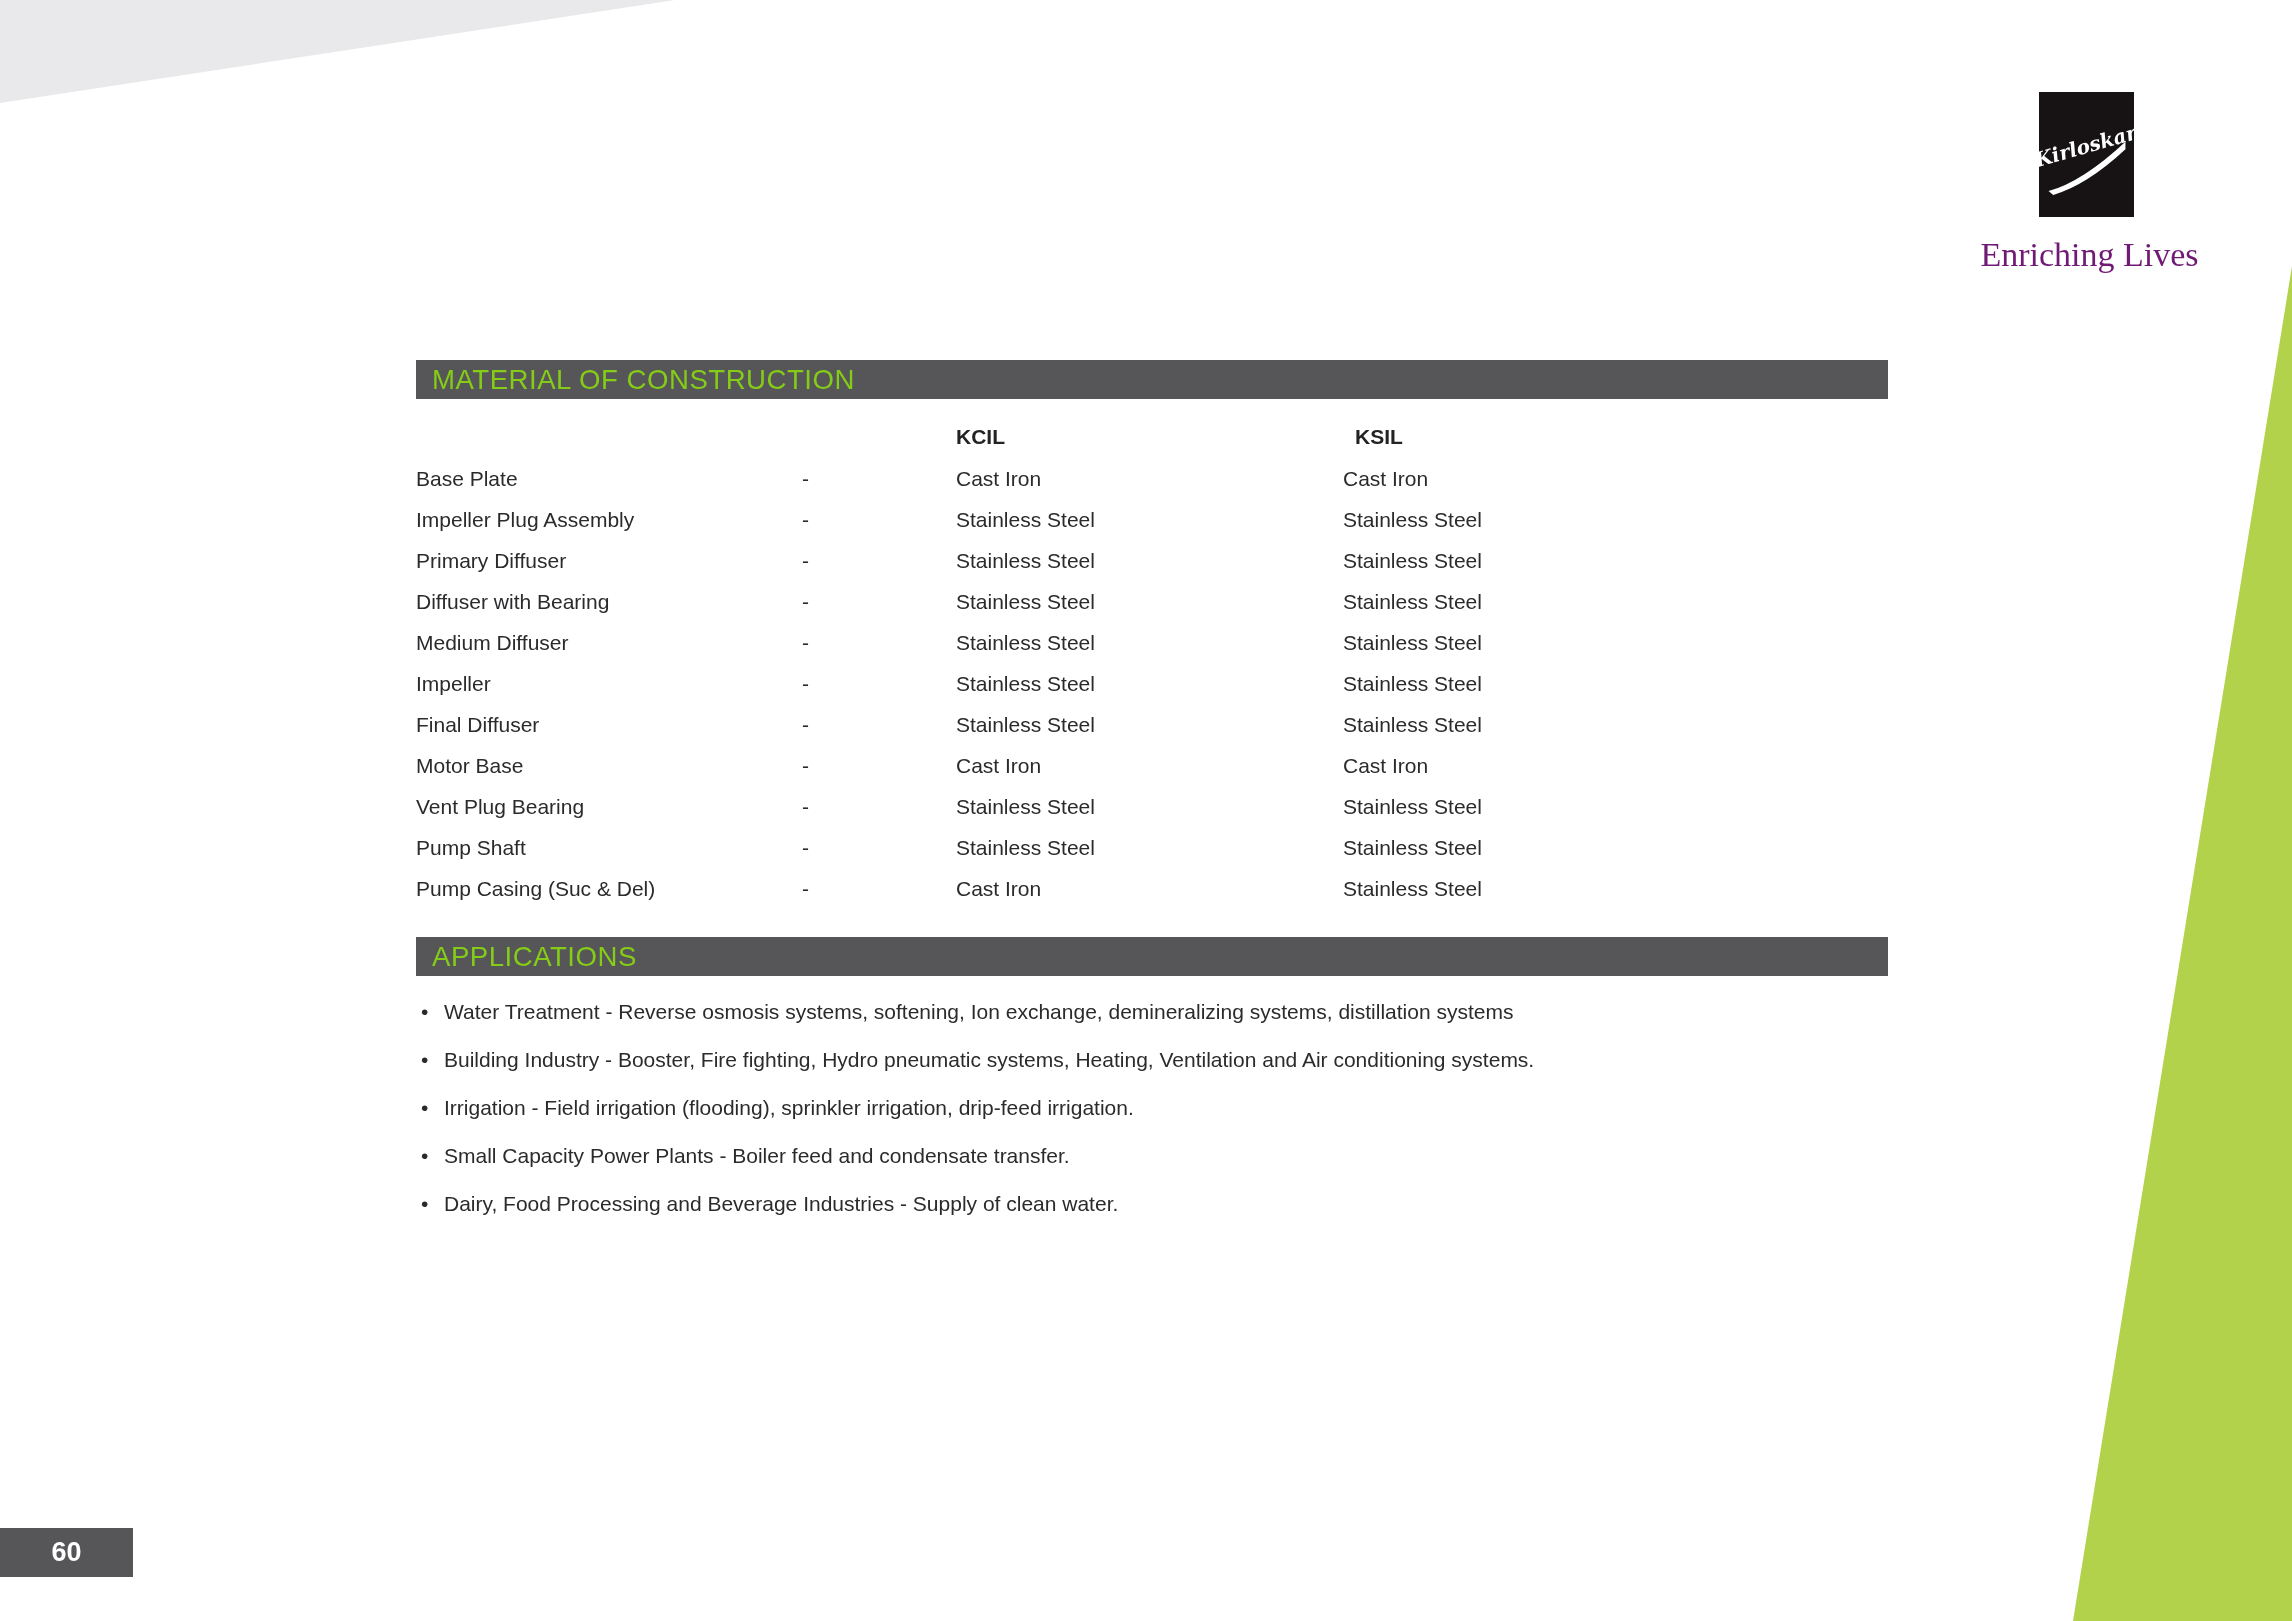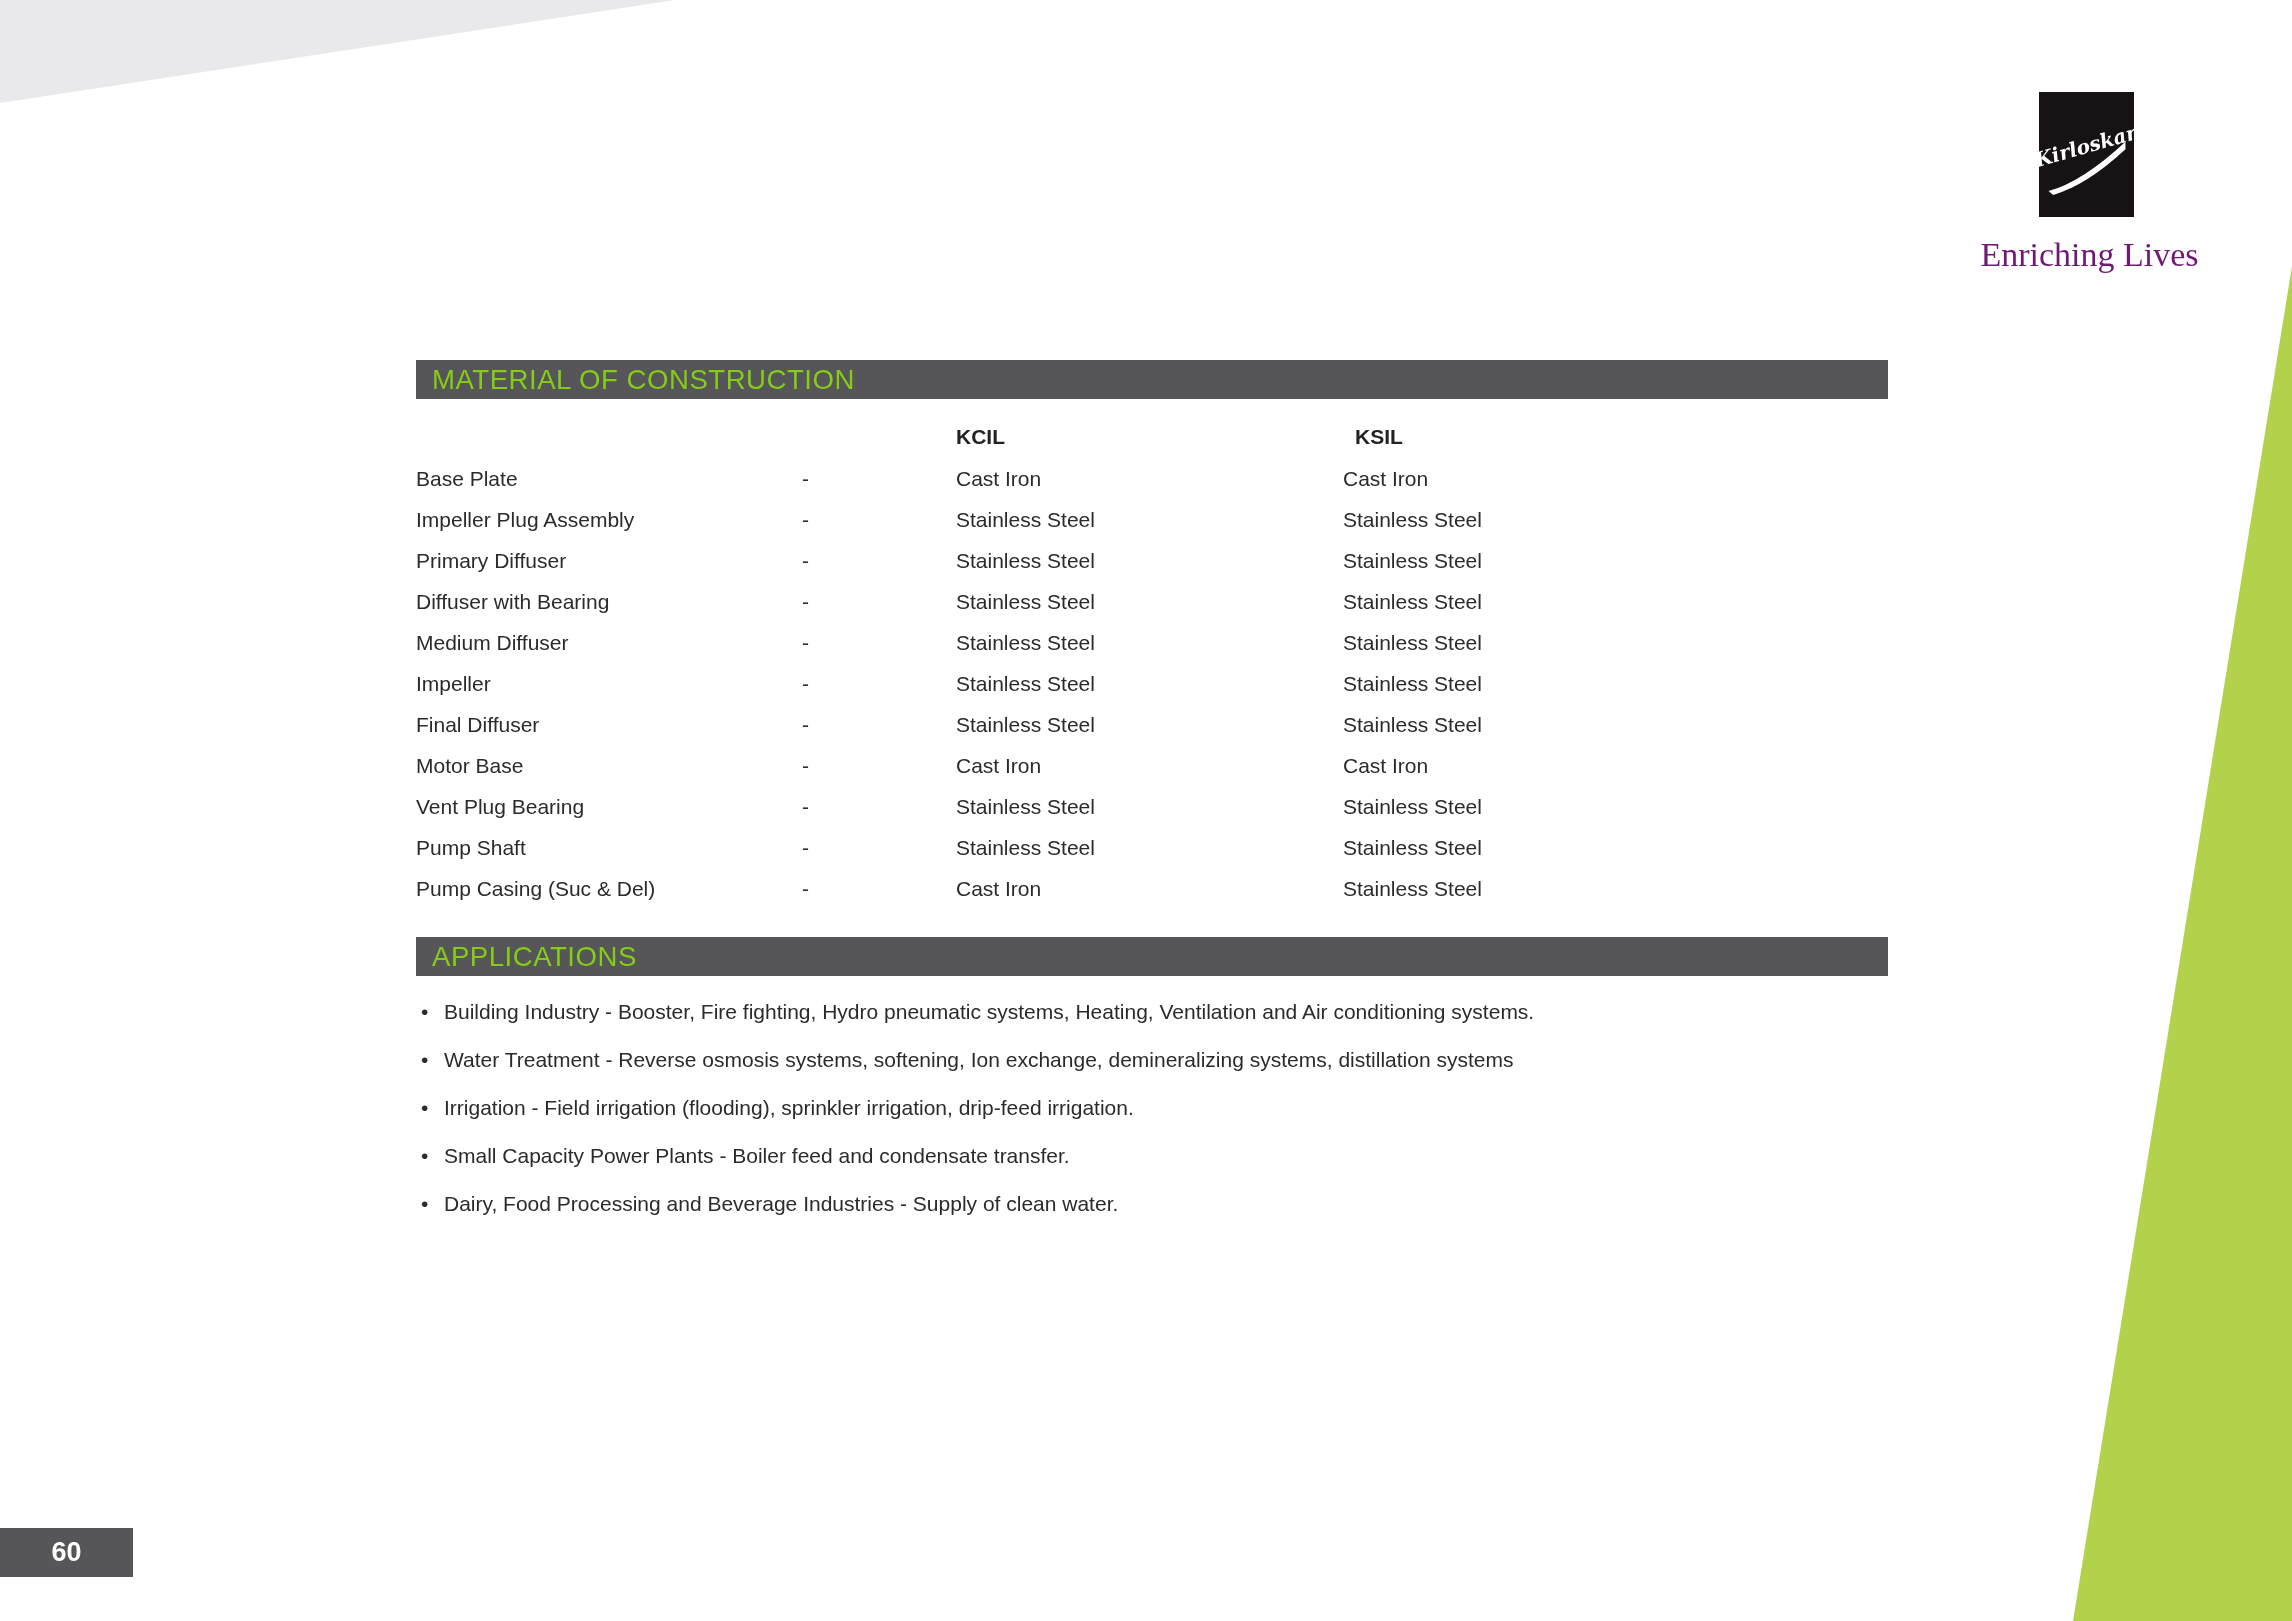--- a/index.html
+++ b/index.html
@@ -182,22 +182,22 @@
           <span class="cell kcil">Cast Iron</span>
           <span class="cell ksil">Stainless Steel</span>
         </div>
       </div>
   </div>
 
   <div class="bar bar-applications">
     <span>APPLICATIONS</span>
   </div>
   <div class="apps">
+      <div class="app-item"><span class="bullet">•</span><span class="app-text">Water Treatment - Reverse osmosis systems, softening, Ion exchange, demineralizing systems, distillation systems</span></div>
       <div class="app-item"><span class="bullet">•</span><span class="app-text">Building Industry - Booster, Fire fighting, Hydro pneumatic systems, Heating, Ventilation and Air conditioning systems.</span></div>
-      <div class="app-item"><span class="bullet">•</span><span class="app-text">Water Treatment - Reverse osmosis systems, softening, Ion exchange, demineralizing systems, distillation systems</span></div>
       <div class="app-item"><span class="bullet">•</span><span class="app-text">Irrigation - Field irrigation (flooding), sprinkler irrigation, drip-feed irrigation.</span></div>
       <div class="app-item"><span class="bullet">•</span><span class="app-text">Small Capacity Power Plants - Boiler feed and condensate transfer.</span></div>
       <div class="app-item"><span class="bullet">•</span><span class="app-text">Dairy, Food Processing and Beverage Industries - Supply of clean water.</span></div>
     </div>
 
   <div class="page-badge">
     <span>60</span>
   </div>
 
 </div>

